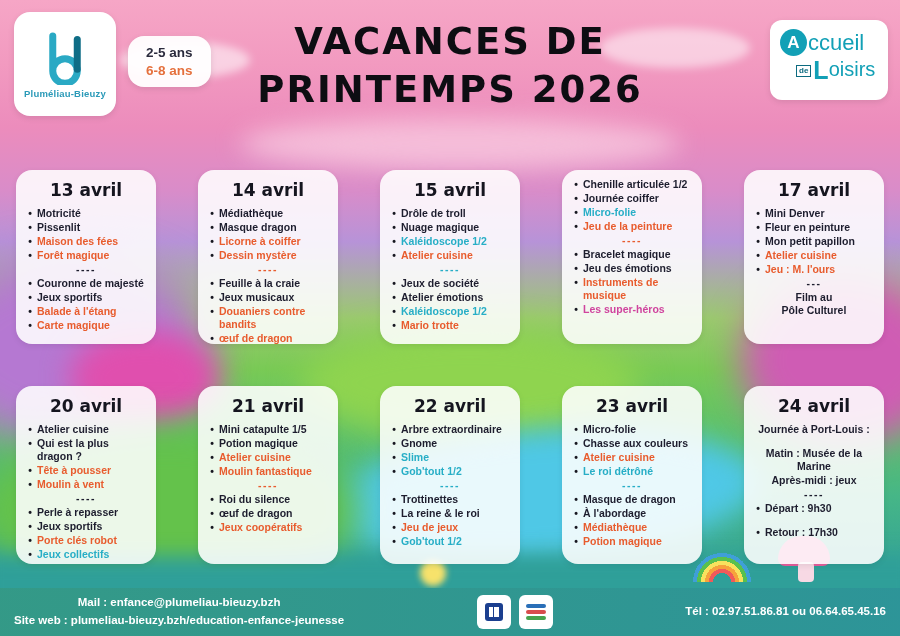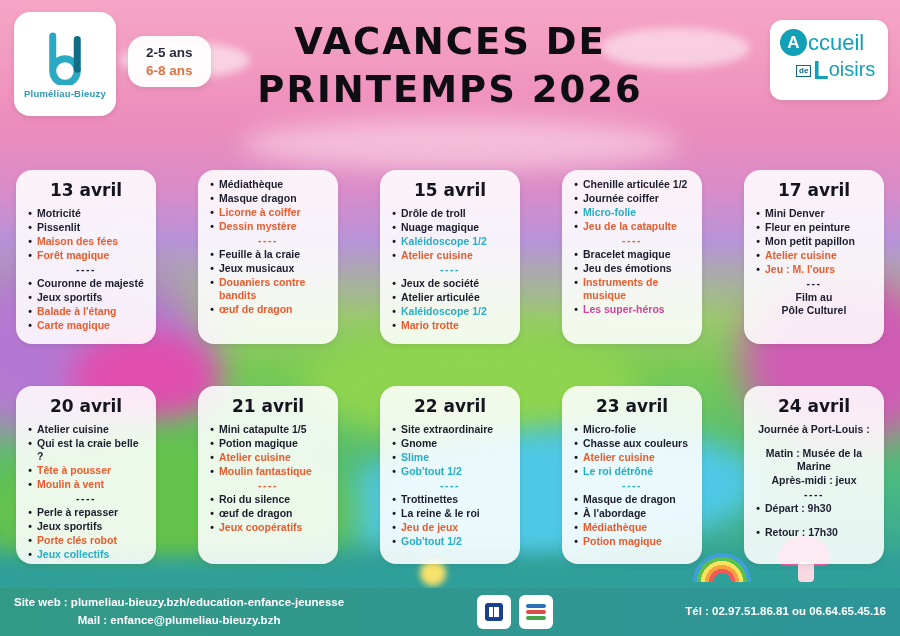--- a/index.html
+++ b/index.html
@@ -168,20 +168,21 @@
         <div class="item li" style="color: rgb(232, 92, 46);">
           <span class="bullet">•</span>
           <span class="txt">Balade à l'étang</span>
         </div>
         <div class="item li" style="color: rgb(232, 92, 46);">
           <span class="bullet">•</span>
           <span class="txt">Carte magique</span>
         </div>
       </div>
       <div class="card">
+        <div class="card-date">14 avril</div>
         <div class="item li" style="color: rgb(29, 29, 46);">
           <span class="bullet">•</span>
           <span class="txt">Médiathèque</span>
         </div>
         <div class="item li" style="color: rgb(29, 29, 46);">
           <span class="bullet">•</span>
           <span class="txt">Masque dragon</span>
         </div>
         <div class="item li" style="color: rgb(232, 92, 46);">
           <span class="bullet">•</span>
@@ -227,21 +228,21 @@
           <span class="bullet">•</span>
           <span class="txt">Atelier cuisine</span>
         </div>
         <div class="item sep" style="color: rgb(39, 174, 198);">----</div>
         <div class="item li" style="color: rgb(29, 29, 46);">
           <span class="bullet">•</span>
           <span class="txt">Jeux de société</span>
         </div>
         <div class="item li" style="color: rgb(29, 29, 46);">
           <span class="bullet">•</span>
-          <span class="txt">Atelier articulée</span>
+          <span class="txt">Atelier émotions</span>
         </div>
         <div class="item li" style="color: rgb(39, 174, 198);">
           <span class="bullet">•</span>
           <span class="txt">Kaléidoscope 1/2</span>
         </div>
         <div class="item li" style="color: rgb(232, 92, 46);">
           <span class="bullet">•</span>
           <span class="txt">Mario trotte</span>
         </div>
       </div>
@@ -253,21 +254,21 @@
         <div class="item li" style="color: rgb(29, 29, 46);">
           <span class="bullet">•</span>
           <span class="txt">Journée coiffer</span>
         </div>
         <div class="item li" style="color: rgb(39, 174, 198);">
           <span class="bullet">•</span>
           <span class="txt">Micro-folie</span>
         </div>
         <div class="item li" style="color: rgb(232, 92, 46);">
           <span class="bullet">•</span>
-          <span class="txt">Jeu de la catapulte</span>
+          <span class="txt">Jeu de la peinture</span>
         </div>
         <div class="item sep" style="color: rgb(232, 92, 46);">----</div>
         <div class="item li" style="color: rgb(29, 29, 46);">
           <span class="bullet">•</span>
           <span class="txt">Bracelet magique</span>
         </div>
         <div class="item li" style="color: rgb(29, 29, 46);">
           <span class="bullet">•</span>
           <span class="txt">Jeu des émotions</span>
         </div>
@@ -307,21 +308,21 @@
 Pôle Culturel</div>
       </div>
       <div class="card">
         <div class="card-date">20 avril</div>
         <div class="item li" style="color: rgb(29, 29, 46);">
           <span class="bullet">•</span>
           <span class="txt">Atelier cuisine</span>
         </div>
         <div class="item li" style="color: rgb(29, 29, 46);">
           <span class="bullet">•</span>
-          <span class="txt">Qui est la craie belle ?</span>
+          <span class="txt">Qui est la plus dragon ?</span>
         </div>
         <div class="item li" style="color: rgb(232, 92, 46);">
           <span class="bullet">•</span>
           <span class="txt">Tête à pousser</span>
         </div>
         <div class="item li" style="color: rgb(232, 92, 46);">
           <span class="bullet">•</span>
           <span class="txt">Moulin à vent</span>
         </div>
         <div class="item sep" style="color: rgb(29, 29, 46);">----</div>
@@ -371,21 +372,21 @@
         </div>
         <div class="item li" style="color: rgb(232, 92, 46);">
           <span class="bullet">•</span>
           <span class="txt">Jeux coopératifs</span>
         </div>
       </div>
       <div class="card">
         <div class="card-date">22 avril</div>
         <div class="item li" style="color: rgb(29, 29, 46);">
           <span class="bullet">•</span>
-          <span class="txt">Site extraordinaire</span>
+          <span class="txt">Arbre extraordinaire</span>
         </div>
         <div class="item li" style="color: rgb(29, 29, 46);">
           <span class="bullet">•</span>
           <span class="txt">Gnome</span>
         </div>
         <div class="item li" style="color: rgb(39, 174, 198);">
           <span class="bullet">•</span>
           <span class="txt">Slime</span>
         </div>
         <div class="item li" style="color: rgb(39, 174, 198);">
@@ -460,22 +461,22 @@
         <div class="item gap"></div>
         <div class="item li" style="color: rgb(29, 29, 46);">
           <span class="bullet">•</span>
           <span class="txt">Retour : 17h30</span>
         </div>
       </div>
     </div>
 
   <div class="footer">
     <div class="footer-text">
+      <div>Mail : enfance@plumeliau-bieuzy.bzh</div>
       <div>Site web : plumeliau-bieuzy.bzh/education-enfance-jeunesse</div>
-      <div>Mail : enfance@plumeliau-bieuzy.bzh</div>
     </div>
     <div class="footer-logos">
       <div class="flogo">
         <div class="emblem"></div>
       </div>
       <div class="flogo">
         <div class="bar b1"></div>
         <div class="bar b2"></div>
         <div class="bar b3"></div>
       </div>

